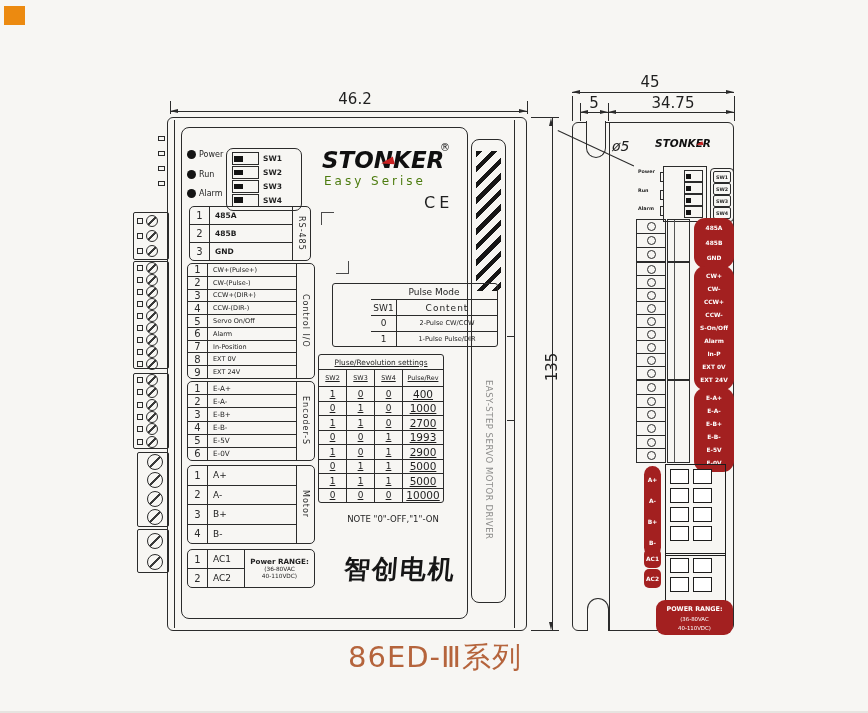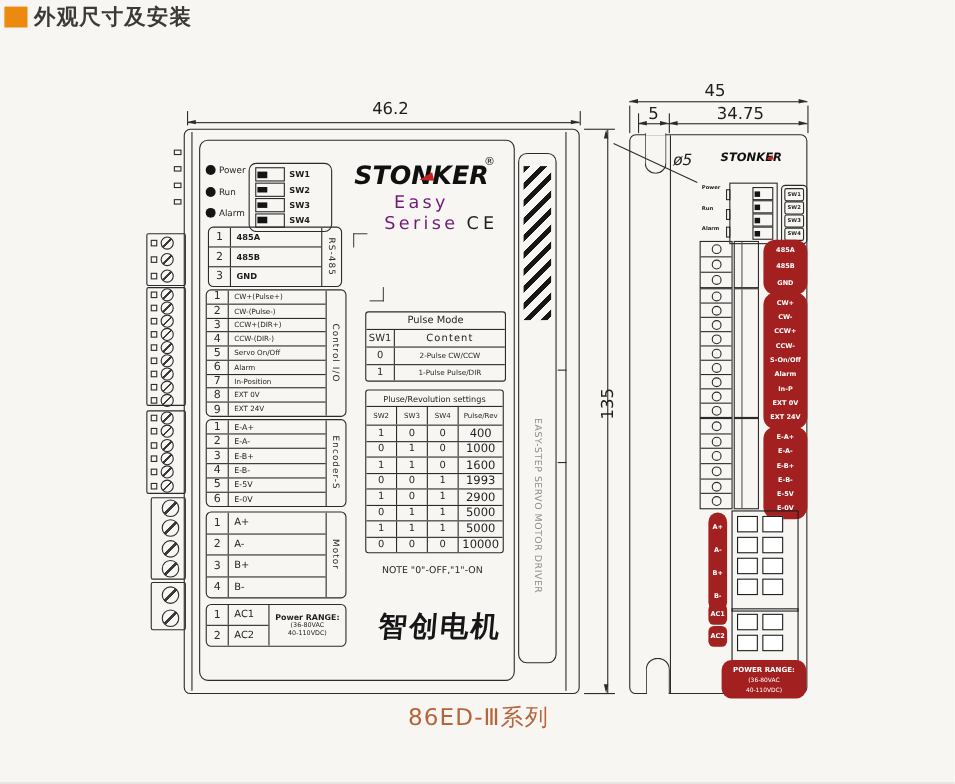--- a/index.html
+++ b/index.html
@@ -83,21 +83,20 @@
   .vbrand{position:absolute;writing-mode:vertical-rl;font-size:8.5px;letter-spacing:0.5px;color:#8d8d8b;
           display:flex;align-items:center;white-space:nowrap;}
   .cmark{position:absolute;width:12px;height:12px;}
 </style>
 </head>
 <body>
 
 <div class="stage">
 
   <div class="a" style="left:4px;top:6px;width:21px;height:19px;background:var(--accent-orange,#ec8a10);"></div>
-  <div class="a" style="left:31px;top:2px;font-size:19.5px;font-weight:bold;letter-spacing:1px;color:#3b3a37;">外观尺寸及安装</div>
 
   <div class="dimtxt" style="left:295px;top:90px;width:120px;">46.2</div>
   <div class="hline" style="left:170px;top:111px;width:357px;"></div>
   <div class="arr l" style="left:170px;top:108.5px;"></div>
   <div class="arr r" style="left:519px;top:108.5px;"></div>
   <div class="vline" style="left:170px;top:101px;height:13px;"></div>
   <div class="vline" style="left:527px;top:101px;height:13px;"></div>
 
   <div class="hline" style="left:531px;top:117px;width:28px;"></div>
   <div class="hline" style="left:531px;top:630px;width:28px;"></div>
@@ -268,21 +267,21 @@
         <span class="swrect">
           <i></i>
         </span>
         <span class="swlbl">SW4</span>
       </div>
     </div>
 
   <div class="a" style="left:322px;top:147px;width:122px;font-size:23px;font-weight:900;font-style:italic;letter-spacing:0;color:#101010;">STONKER</div>
   <div class="a" style="left:440px;top:142px;font-size:10px;color:#101010;">®</div>
   <div class="a" style="left:381px;top:158px;width:0;height:0;border-top:4px solid transparent;border-bottom:4px solid transparent;border-right:13px solid #c92222;transform:rotate(-14deg);"></div>
-  <div class="a" style="left:324px;top:174px;width:118px;text-align:center;font-size:16px;letter-spacing:3px;color:#701a75;">Easy Serise</div>
+  <div class="a" style="left:324px;top:174px;width:118px;text-align:left;font-size:12px;letter-spacing:3px;color:#4d7c0f;">Easy Serise</div>
   <div class="a" style="left:424px;top:193px;width:44px;font-size:16px;letter-spacing:4px;font-weight:500;color:#1f1f1f;">CE</div>
 
   <div class="cmark" style="left:321px;top:212px;border-top:1.2px solid #4a4a4a;border-left:1.2px solid #4a4a4a;"></div>
   <div class="cmark" style="left:336px;top:261px;border-bottom:1.2px solid #4a4a4a;border-right:1.2px solid #4a4a4a;"></div>
 
   <div class="ntbl bold-lbl" style="left:189px;top:206px;width:120px;height:53px;">
     <div class="rows">
 
         <div class="row">
           <div class="num">1</div>
@@ -436,41 +435,41 @@
           <div class="lbl">AC2</div>
         </div>
       </div>
     <div class="pcell">
       <div class="pl1">Power RANGE:</div>
       <div class="pl2">(36-80VAC</div>
       <div class="pl2">40-110VDC)</div>
     </div>
   </div>
 
-  <div class="ptbl" style="left:332px;top:283px;width:126px;height:62px;">
+  <div class="ptbl" style="left:332px;top:283px;width:126px;height:62px;padding-left:38px;">
     <div class="trow">Pulse Mode</div>
     <div class="r">
       <div class="c1">SW1</div>
       <div class="c2" style="font-size:9px;letter-spacing:1px;">Content</div>
     </div>
     <div style="flex:2;display:flex;flex-direction:column;">
 
         <div class="r">
           <div class="c1">0</div>
           <div class="c2">2-Pulse CW/CCW</div>
         </div>
 
         <div class="r">
           <div class="c1">1</div>
           <div class="c2">1-Pulse Pulse/DIR</div>
         </div>
       </div>
   </div>
 
-  <div class="ptbl" style="left:332px;top:354px;width:124px;height:147px;">
+  <div class="ptbl" style="left:318px;top:354px;width:124px;height:147px;text-decoration:underline;">
     <div class="rev-title">Pluse/Revolution settings</div>
     <div class="rev-head">
       <div class="rc h">SW2</div>
       <div class="rc h">SW3</div>
       <div class="rc h">SW4</div>
       <div class="rc h last">Pulse/Rev</div>
     </div>
     <div class="rev-rows">
 
         <div class="rev-r">
@@ -484,21 +483,21 @@
           <div class="rc">0</div>
           <div class="rc">1</div>
           <div class="rc">0</div>
           <div class="rc last rv">1000</div>
         </div>
 
         <div class="rev-r">
           <div class="rc">1</div>
           <div class="rc">1</div>
           <div class="rc">0</div>
-          <div class="rc last rv">1600</div>
+          <div class="rc last rv">2700</div>
         </div>
 
         <div class="rev-r">
           <div class="rc">0</div>
           <div class="rc">0</div>
           <div class="rc">1</div>
           <div class="rc last rv">1993</div>
         </div>
 
         <div class="rev-r">
@@ -723,15 +722,15 @@
     <div class="cell"></div>
       <div class="cell"></div>
   </div>
 
   <div class="pill" style="left:656px;top:600px;width:77px;height:29px;border-radius:9px;">
     <div class="pl" style="font-size:6.4px;">POWER RANGE:</div>
     <div class="pl" style="font-size:5.4px;font-weight:normal;">(36-80VAC</div>
     <div class="pl" style="font-size:5.4px;font-weight:normal;">40-110VDC)</div>
   </div>
 
-  <div class="a" style="left:340px;top:638px;width:190px;text-align:center;font-size:21px;font-weight:500;letter-spacing:1px;color:var(--caption-rust,#b5643c);">86ED-Ⅲ系列</div>
+  <div class="a" style="left:340px;top:638px;width:190px;text-align:center;font-size:29px;font-weight:500;letter-spacing:1px;color:var(--caption-rust,#b5643c);">86ED-Ⅲ系列</div>
 
 </div>
 
 </body></html>

